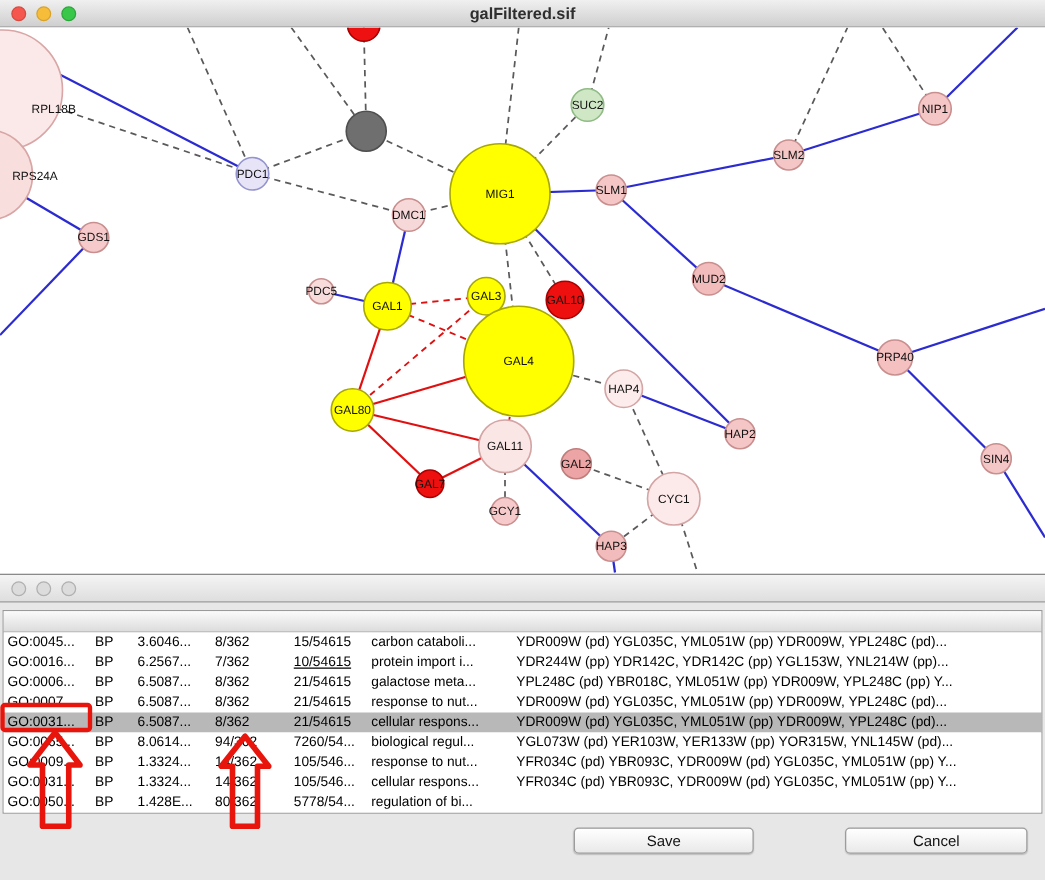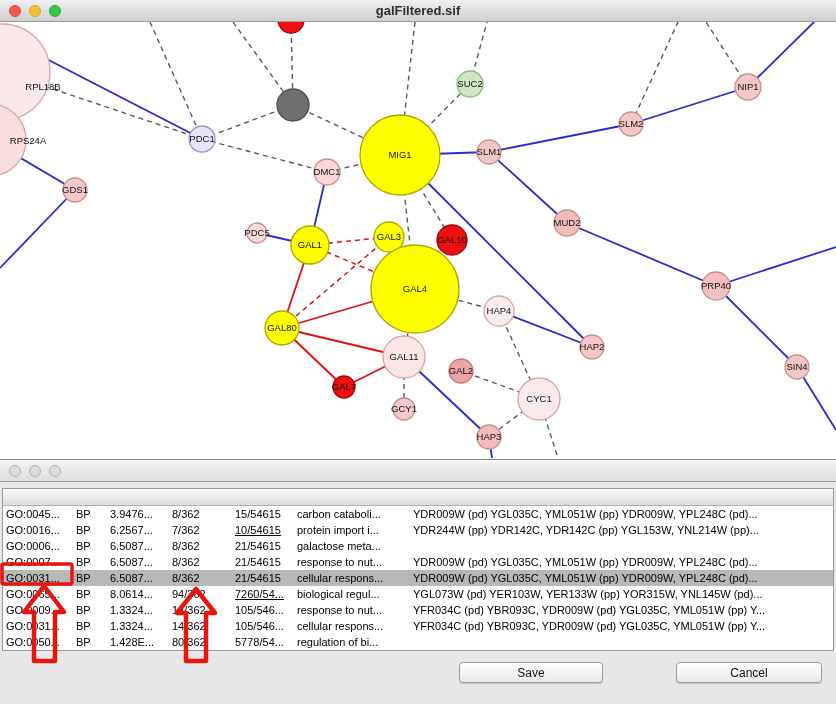--- a/index.html
+++ b/index.html
@@ -212,21 +212,21 @@
           <div class="th" style="width: 34px;">T...</div>
           <div class="th" style="width: 62px;">P-value</div>
           <div class="th" style="width: 63px;">Test</div>
           <div class="th" style="width: 62px;">Referen...</div>
           <div class="th" style="width: 116px;">Desciption</div>
         </div>
       <div class="tbody" id="table-body">
           <div class="tr">
             <div class="td" style="width: 70px;">GO:0045...</div>
             <div class="td" style="width: 34px;">BP</div>
-            <div class="td" style="width: 62px;">3.9476...</div>
+            <div class="td" style="width: 62px;">3.6046...</div>
             <div class="td" style="width: 63px;">8/362</div>
             <div class="td" style="width: 62px;">15/54615</div>
             <div class="td" style="width: 116px;">carbon cataboli...</div>
             <div class="td" style="flex: 1 1 auto;">YDR009W (pd) YGL035C, YML051W (pp) YDR009W, YPL248C (pd)...</div>
           </div>
           <div class="tr">
             <div class="td" style="width: 70px;">GO:0016...</div>
             <div class="td" style="width: 34px;">BP</div>
             <div class="td" style="width: 62px;">6.2567...</div>
             <div class="td" style="width: 63px;">7/362</div>
@@ -234,20 +234,21 @@
             <div class="td" style="width: 116px;">protein import i...</div>
             <div class="td" style="flex: 1 1 auto;">YDR244W (pp) YDR142C, YDR142C (pp) YGL153W, YNL214W (pp)...</div>
           </div>
           <div class="tr">
             <div class="td" style="width: 70px;">GO:0006...</div>
             <div class="td" style="width: 34px;">BP</div>
             <div class="td" style="width: 62px;">6.5087...</div>
             <div class="td" style="width: 63px;">8/362</div>
             <div class="td" style="width: 62px;">21/54615</div>
             <div class="td" style="width: 116px;">galactose meta...</div>
+            <div class="td" style="flex: 1 1 auto;">YPL248C (pd) YBR018C, YML051W (pp) YDR009W, YPL248C (pp) Y...</div>
           </div>
           <div class="tr">
             <div class="td" style="width: 70px;">GO:0007...</div>
             <div class="td" style="width: 34px;">BP</div>
             <div class="td" style="width: 62px;">6.5087...</div>
             <div class="td" style="width: 63px;">8/362</div>
             <div class="td" style="width: 62px;">21/54615</div>
             <div class="td" style="width: 116px;">response to nut...</div>
             <div class="td" style="flex: 1 1 auto;">YDR009W (pd) YGL035C, YML051W (pp) YDR009W, YPL248C (pd)...</div>
           </div>
@@ -258,21 +259,21 @@
             <div class="td" style="width: 63px;">8/362</div>
             <div class="td" style="width: 62px;">21/54615</div>
             <div class="td" style="width: 116px;">cellular respons...</div>
             <div class="td" style="flex: 1 1 auto;">YDR009W (pd) YGL035C, YML051W (pp) YDR009W, YPL248C (pd)...</div>
           </div>
           <div class="tr">
             <div class="td" style="width: 70px;">GO:0065...</div>
             <div class="td" style="width: 34px;">BP</div>
             <div class="td" style="width: 62px;">8.0614...</div>
             <div class="td" style="width: 63px;">94/362</div>
-            <div class="td" style="width: 62px; text-decoration: underline;">7260/54...</div>
+            <div class="td" style="width: 62px;">7260/54...</div>
             <div class="td" style="width: 116px;">biological regul...</div>
             <div class="td" style="flex: 1 1 auto;">YGL073W (pd) YER103W, YER133W (pp) YOR315W, YNL145W (pd)...</div>
           </div>
           <div class="tr">
             <div class="td" style="width: 70px;">GO:0009...</div>
             <div class="td" style="width: 34px;">BP</div>
             <div class="td" style="width: 62px;">1.3324...</div>
             <div class="td" style="width: 63px;">14/362</div>
             <div class="td" style="width: 62px;">105/546...</div>
             <div class="td" style="width: 116px;">response to nut...</div>

